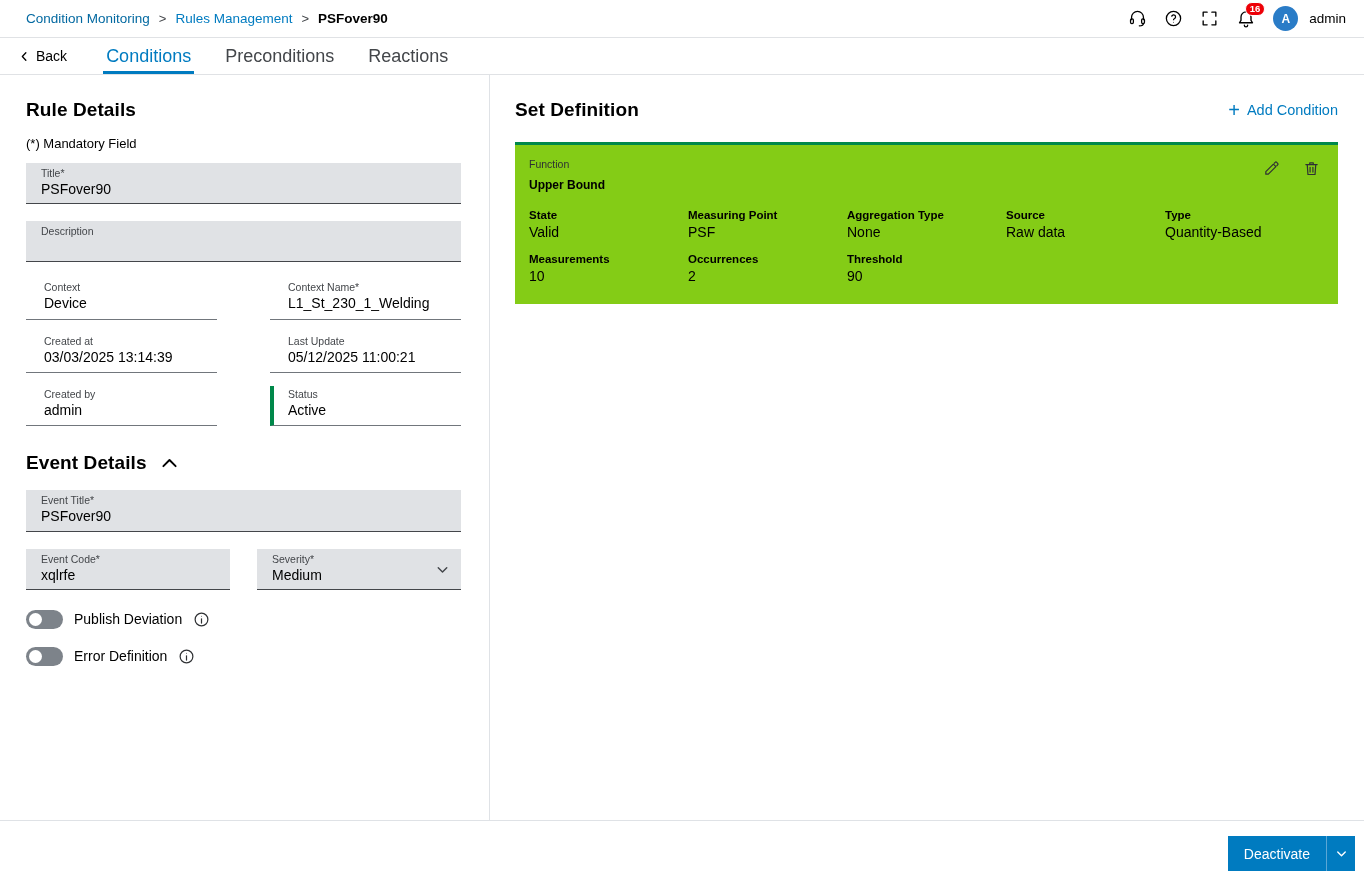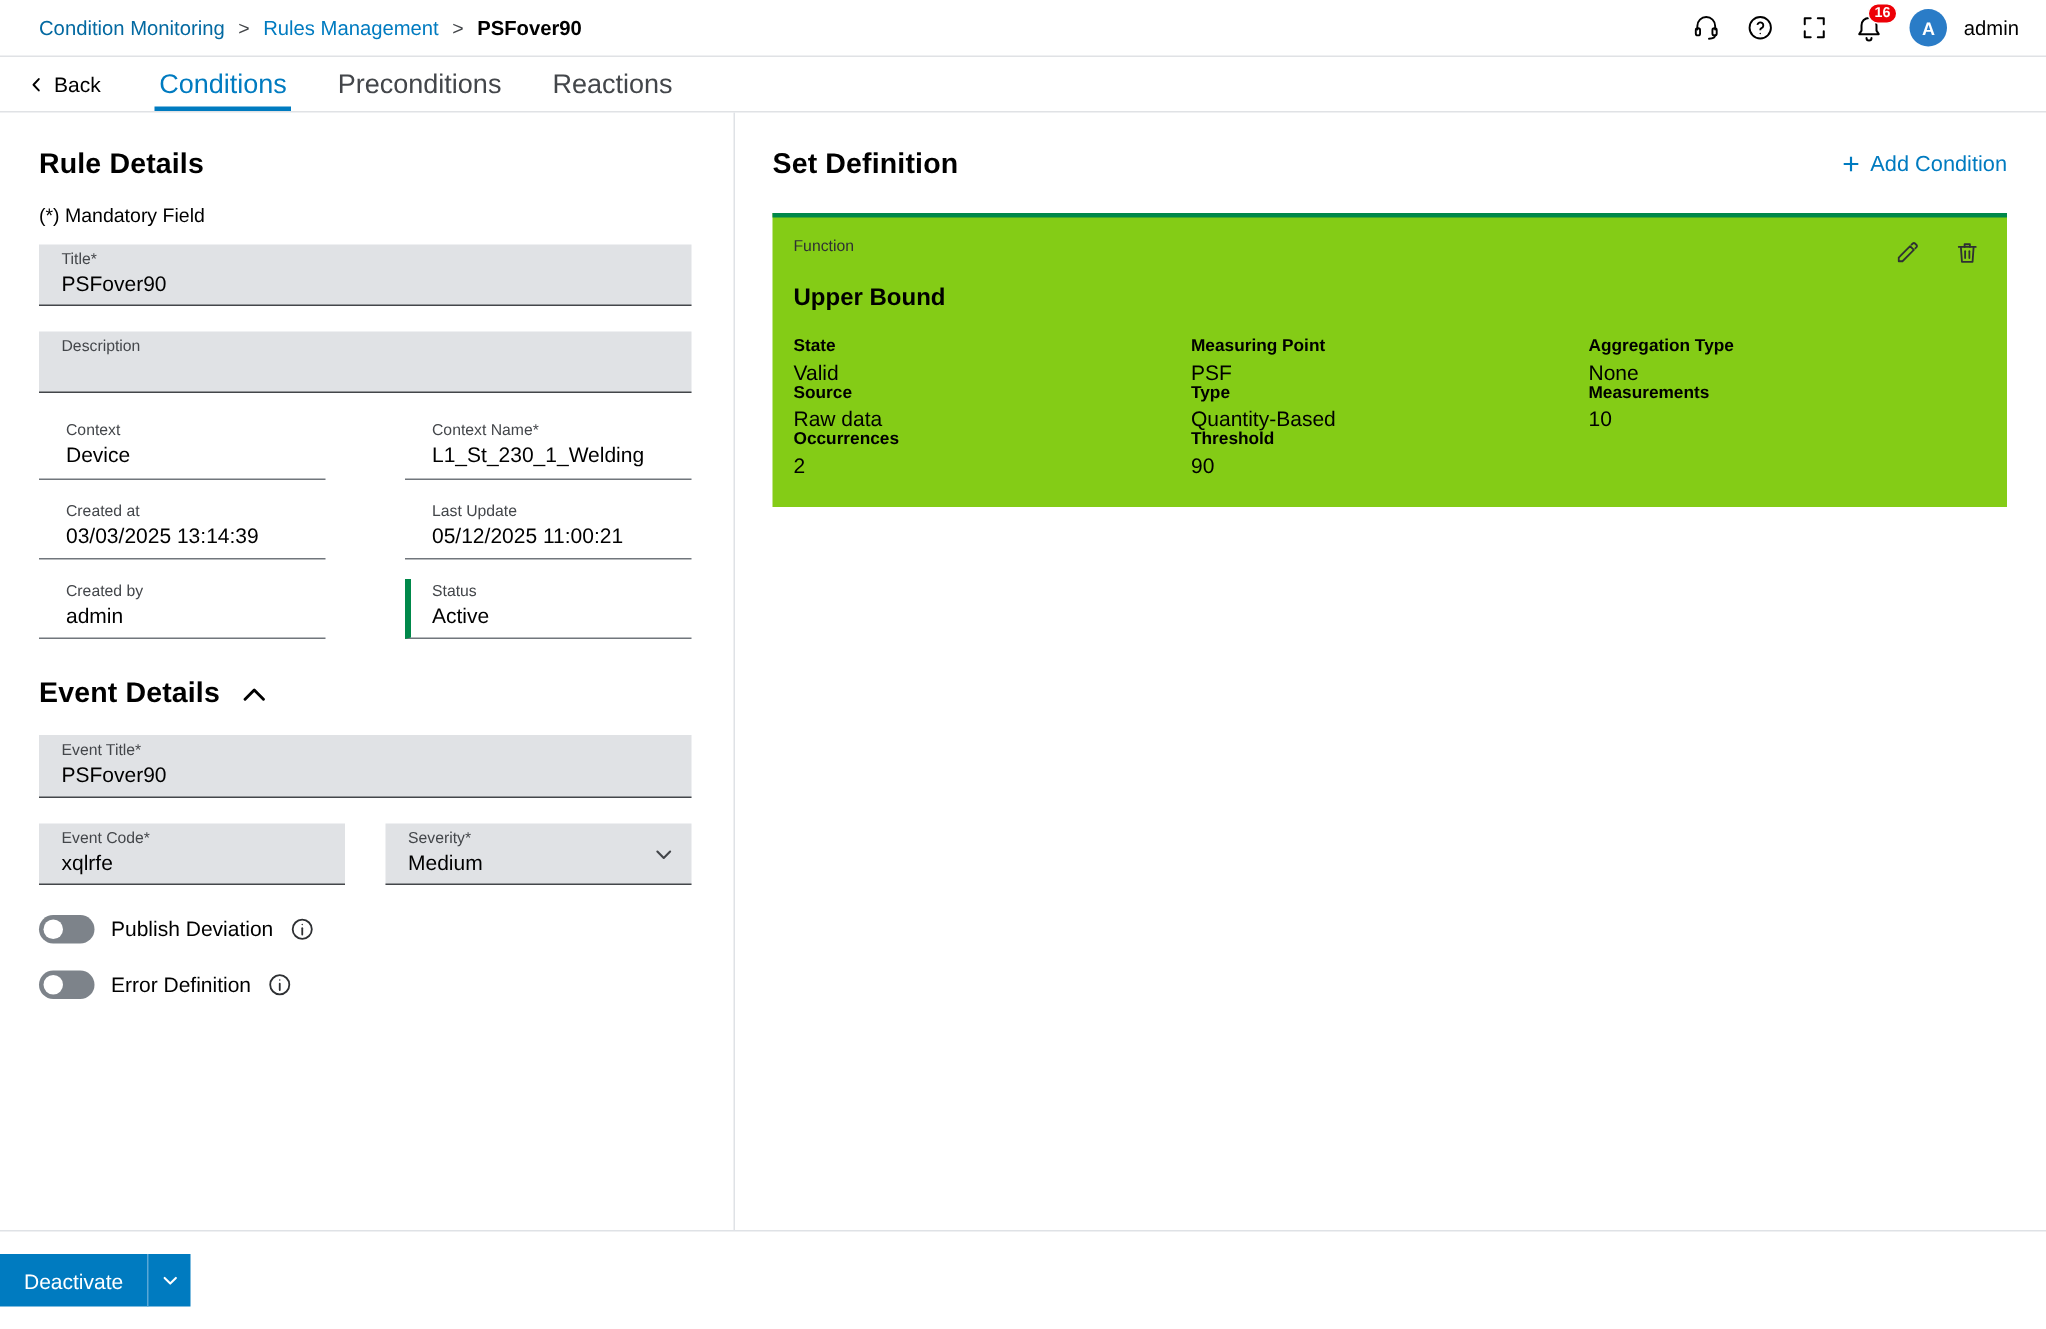--- a/index.html
+++ b/index.html
@@ -91,33 +91,33 @@
 
   
   .right-head { display:flex; align-items:center; justify-content:space-between; margin-bottom:21px; }
   .add-condition { display:flex; align-items:center; gap:7px; color:#007bc0; font-size:14.5px; cursor:pointer; }
   .plus-glyph { font-size:20px; font-weight:300; line-height:1; }
 
   .condition-card {
     background:#84cc16; border-top:3px solid #00884a; padding:13px 14px 20px; position:relative;
   }
   .card-fn-label { font-size:10.5px; color:#2e3033; }
-  .card-fn-value { font-size:16px; font-weight:bold; margin-top:20px; }
+  .card-fn-value { font-size:12px; font-weight:bold; margin-top:8px; }
   .card-actions { position:absolute; top:15px; right:18px; display:flex; gap:23px; }
   .card-actions .icon-btn { color:#2e3033; }
   .card-grid {
-    display:grid; grid-template-columns:1fr 1fr 1fr; margin-top:17px;
+    display:grid; grid-template-columns:1fr 1fr 1fr 1fr 1fr; row-gap:13px; margin-top:17px;
   }
   .cf-label { font-size:11.5px; font-weight:bold; color:#000; }
   .cf-value { font-size:14px; margin-top:3px; }
 
   
   .footer {
     height:66px; border-top:1px solid #dfe2e6; display:flex; align-items:center;
-    justify-content:flex-start; padding-right:9px; background:#fff;
+    justify-content:flex-end; padding-right:9px; background:#fff;
   }
   .split-btn { display:flex; height:35px; }
   .btn-main {
     background:#007bc0; color:#fff; font-size:14px; padding:0 16px; display:flex;
     align-items:center; cursor:pointer; border:none;
   }
   .btn-caret {
     background:#007bc0; width:29px; display:flex; align-items:center; justify-content:center;
     border-left:1px solid #5aa7d6; cursor:pointer;
   }

